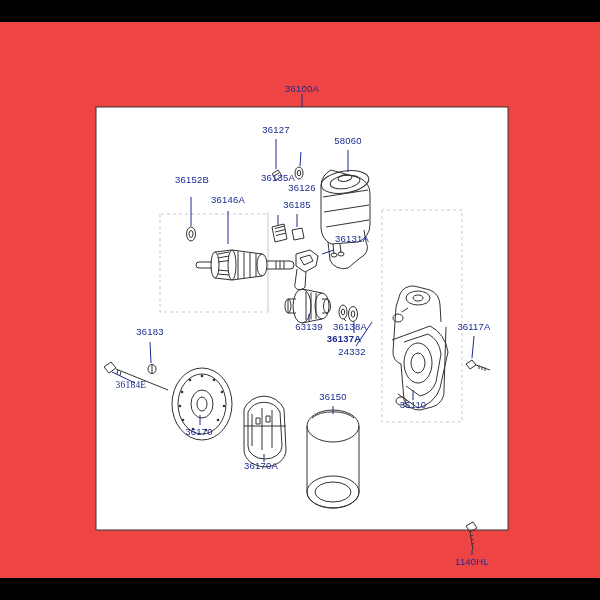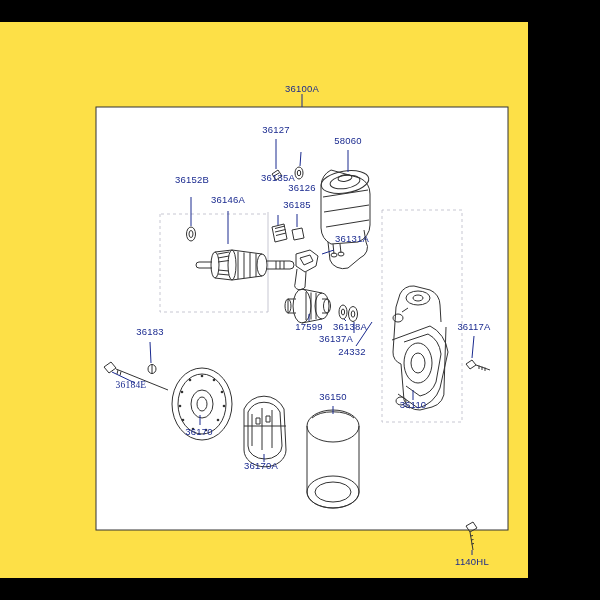--- a/index.html
+++ b/index.html
@@ -2,23 +2,23 @@
 <html><head>
 <meta charset="utf-8">
 <style>
   html, body {
     margin: 0;
     padding: 0;
     background: #000;
   }
   #page {
     position: relative;
-    width: 528px;
+    width: 600px;
     height: 600px;
-    background: #fde047;
+    background: #ef4444;
     overflow: hidden;
     font-family: "Liberation Sans", sans-serif;
   }
   .bar {
     position: absolute;
     left: 0;
     width: 600px;
     height: 22px;
     background: #000000;
   }
@@ -257,23 +257,23 @@
     <div class="lbl" style="left:302px; top:61px;">36100A</div>
     <div class="lbl" style="left:276px; top:102px;">36127</div>
     <div class="lbl" style="left:302px; top:114px;margin-top:46px;">36126</div>
     <div class="lbl" style="left:348px; top:113px;">58060</div>
     <div class="lbl" style="left:192px; top:152px;">36152B</div>
     <div class="lbl" style="left:228px; top:172px;">36146A</div>
     <div class="lbl" style="left:278px; top:150px;">36135A</div>
     <div class="lbl" style="left:297px; top:177px;">36185</div>
     <div class="lbl" style="left:352px; top:211px;">36131A</div>
     <div class="lbl" style="left:150px; top:304px;">36183</div>
-    <div class="lbl" style="left:309px; top:299px;">17599</div>
+    <div class="lbl" style="left:309px; top:299px;">63139</div>
     <div class="lbl" style="left:350px; top:299px;">36138A</div>
-    <div class="lbl" style="left:336px; top:311px;">36137A</div>
+    <div class="lbl" style="left:344px; top:311px;font-weight:bold;">36137A</div>
     <div class="lbl" style="left:352px; top:324px;">24332</div>
     <div class="lbl" style="left:474px; top:299px;">36117A</div>
     <div class="lbl" style="left:131px; top:358px;font-family:Liberation Serif, serif;">36184E</div>
     <div class="lbl" style="left:199px; top:404px;">36170</div>
     <div class="lbl" style="left:333px; top:369px;">36150</div>
     <div class="lbl" style="left:413px; top:377px;">36110</div>
     <div class="lbl" style="left:261px; top:438px;">36170A</div>
     <div class="lbl" style="left:472px; top:534px;">1140HL</div>
 
   </div>

